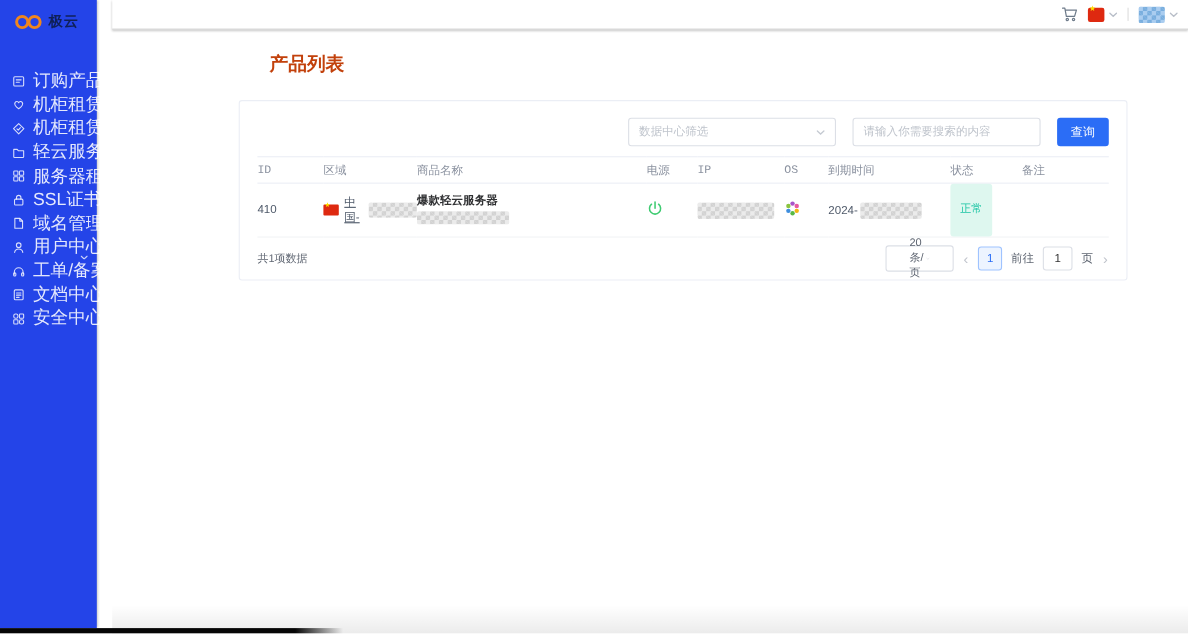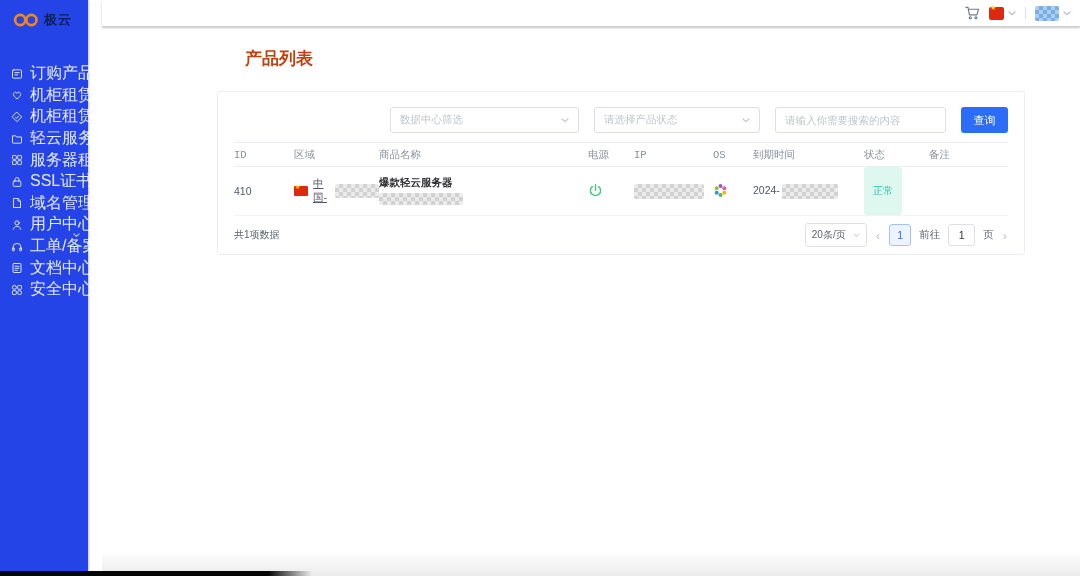--- a/index.html
+++ b/index.html
@@ -74,21 +74,21 @@
   .region-cell { display:flex; align-items:center; gap:5px;text-decoration:underline; }
   .prod-name { color:#303133; font-weight:bold; font-size:10.5px; }
   .badge { display:inline-block; background:#def7ef; color:#1fc6a5; font-size:10px;
            padding:19px 9px; border-radius:3px; line-height:1; }
   .power-btn { display:inline-flex; cursor:pointer; }
 
   .card-footer { display:flex; align-items:center; justify-content:space-between; height:38px; }
   .total { font-size:10px; color:#5f6672; }
   .pager { display:flex; align-items:center; gap:8px; }
   .psize { width:62px; height:24px; border:1px solid #dcdfe6; border-radius:3px; display:flex;
-           align-items:center; justify-content:space-between; padding:0 6px; font-size:10px;
+           align-items:center; justify-content:space-between; padding:0 21px; font-size:10px;
            color:#5f6672; cursor:pointer; }
   .pchev { color:#c0c4cc; font-size:13px; line-height:1; cursor:pointer; user-select:none; padding:0 1px; }
   .pnum { width:22px; height:22px; border:1px solid #9fc3ff; background:#edf4ff; color:#2b6df6;
           border-radius:3px; font-size:10.5px; display:flex; align-items:center;
           justify-content:center; cursor:pointer; }
   .goto-label,.page-unit { font-size:10.5px; color:#5f6672; }
   .goto-input { width:27px; height:22px; border:1px solid #dcdfe6; border-radius:3px;
                 text-align:center; font-size:10.5px; color:#333; outline:none; padding:0; }
 
   
@@ -247,26 +247,20 @@
   </header>
 
   <main class="main">
     <div class="page-title">产品列表</div>
 
     <section class="card">
 
       <div class="filter-row">
         <div class="select dc">
           <span>数据中心筛选</span>
-          <svg width="8" height="5" viewBox="0 0 8 5" fill="none" stroke="#c5cad2" stroke-width="1.2" stroke-linecap="round">
-              <path d="M1 1l3 2.8L7 1"></path>
-            </svg>
-        </div>
-        <div class="select st">
-          <span>请选择产品状态</span>
           <svg width="8" height="5" viewBox="0 0 8 5" fill="none" stroke="#c5cad2" stroke-width="1.2" stroke-linecap="round">
               <path d="M1 1l3 2.8L7 1"></path>
             </svg>
         </div>
         <input class="search" type="text" placeholder="请输入你需要搜索的内容" style="">
         <button class="btn-query">查询</button>
       </div>
 
       <table>
         <colgroup>

